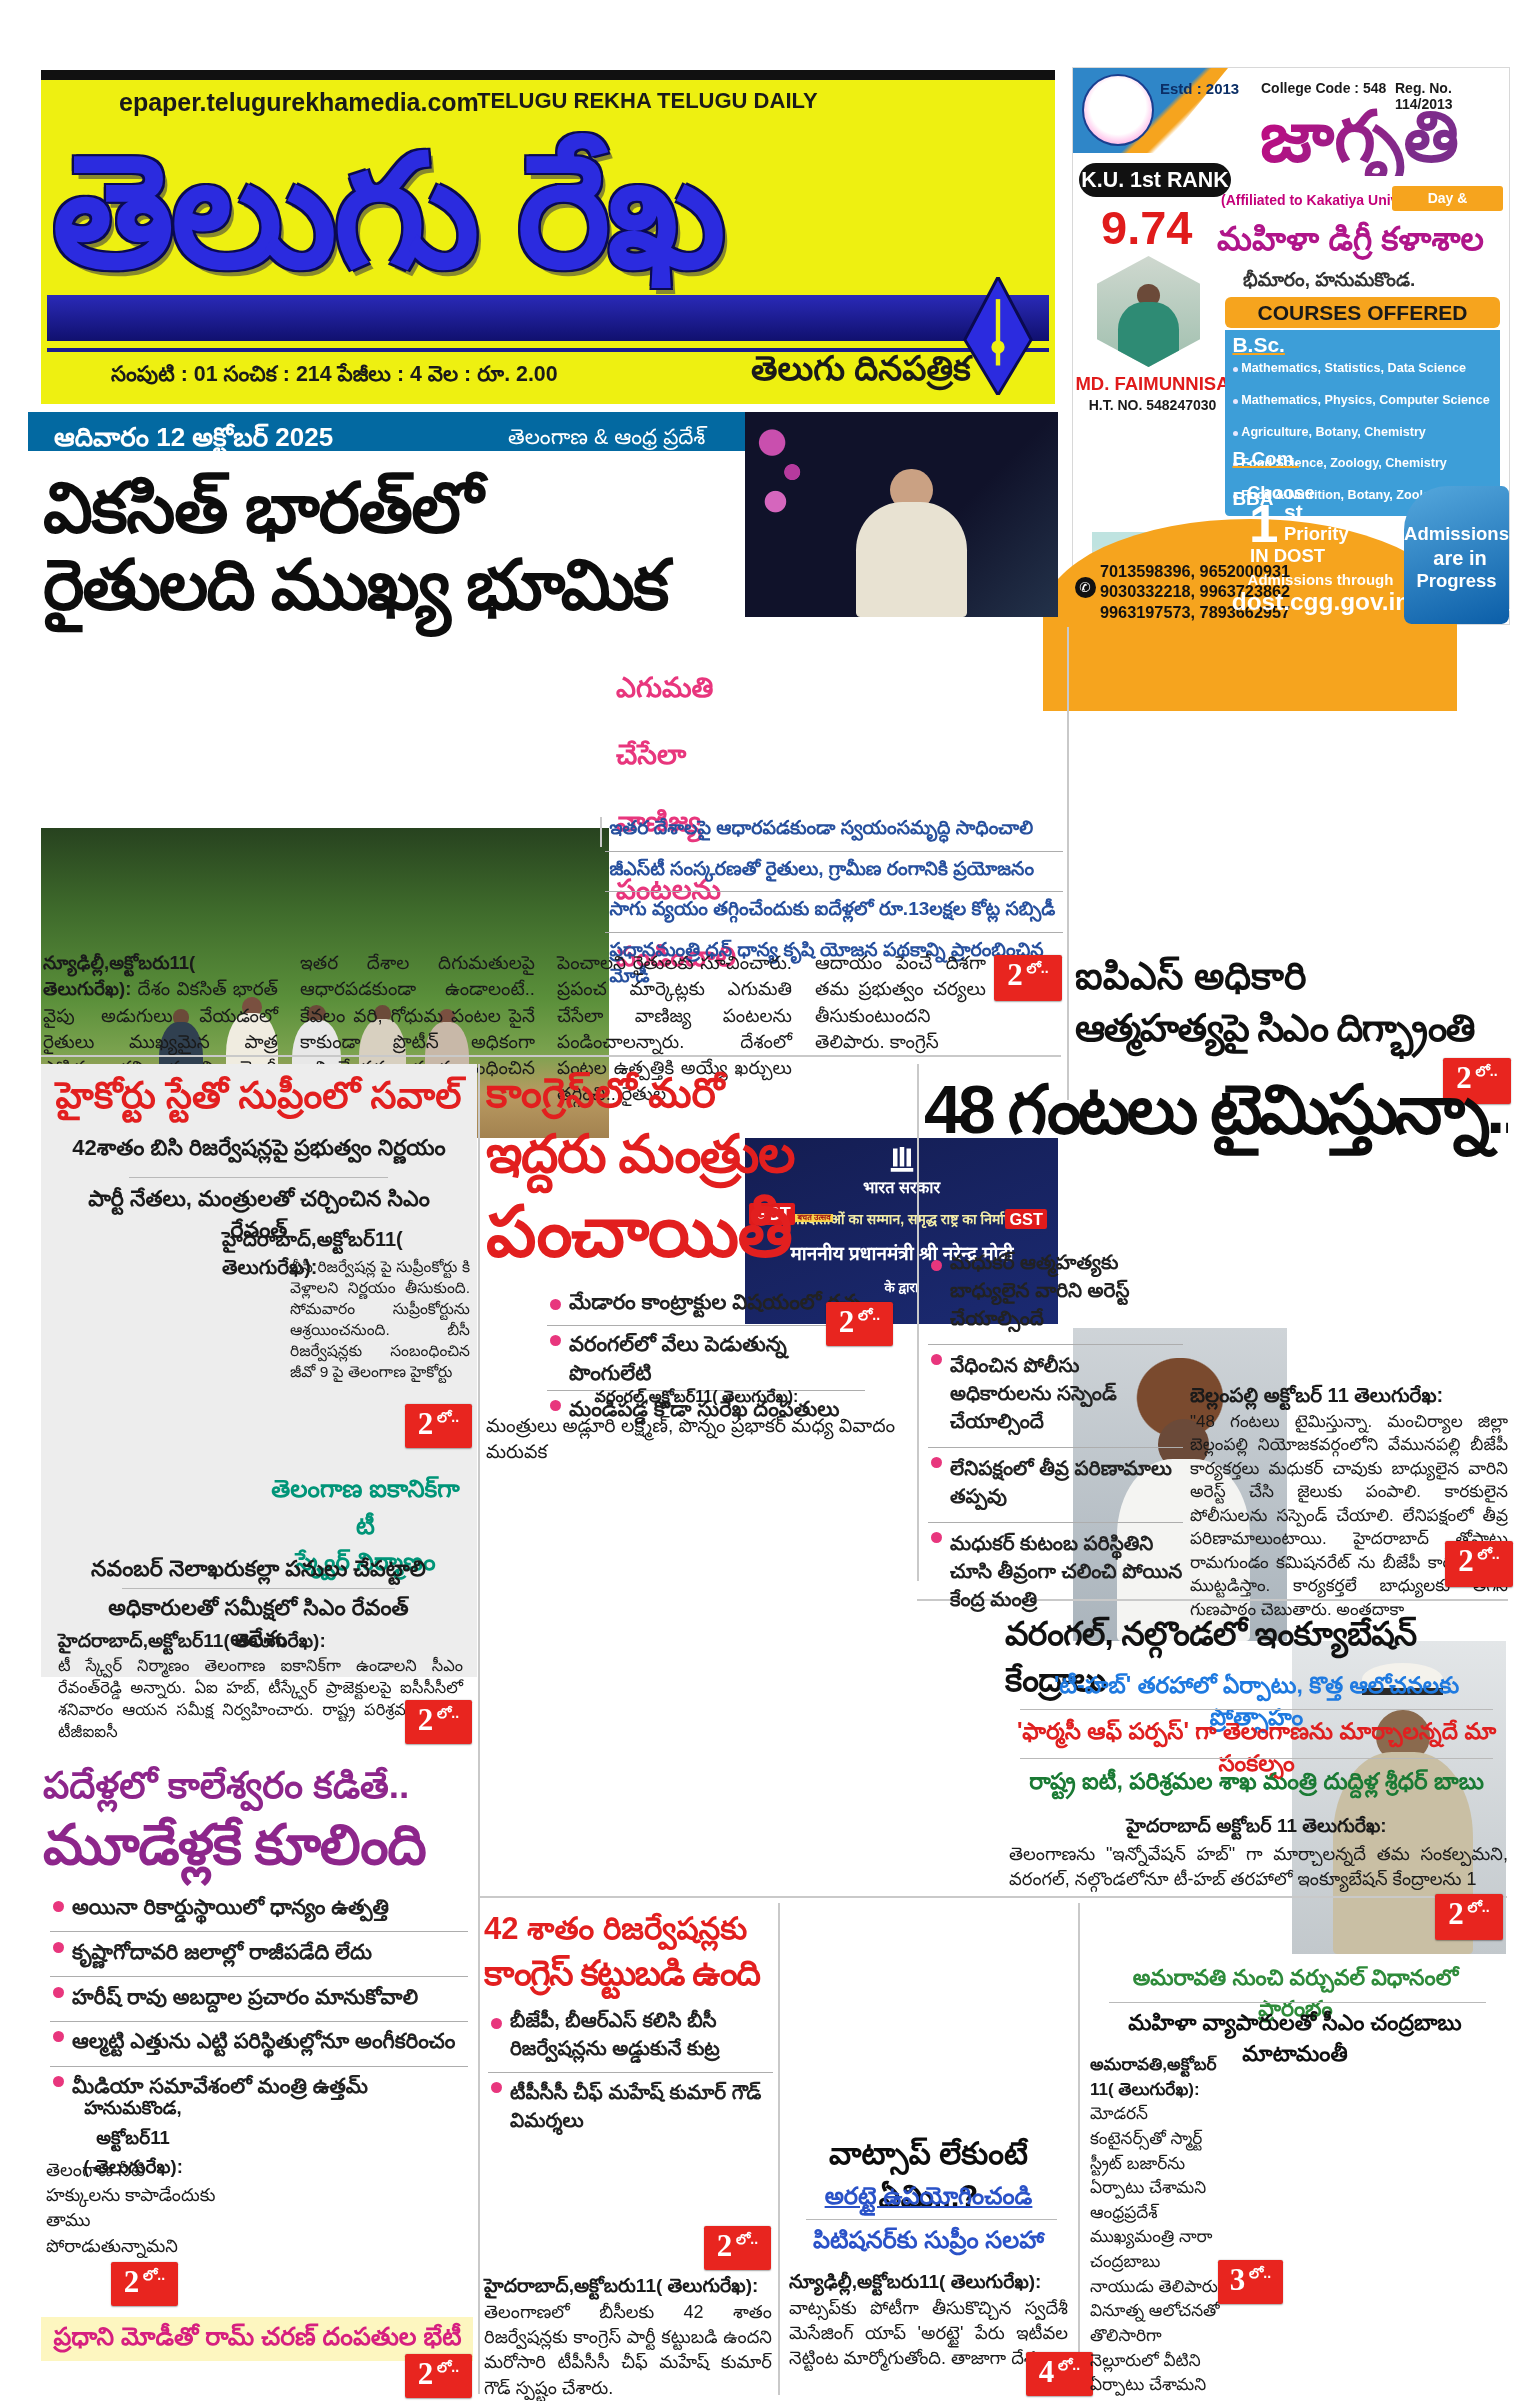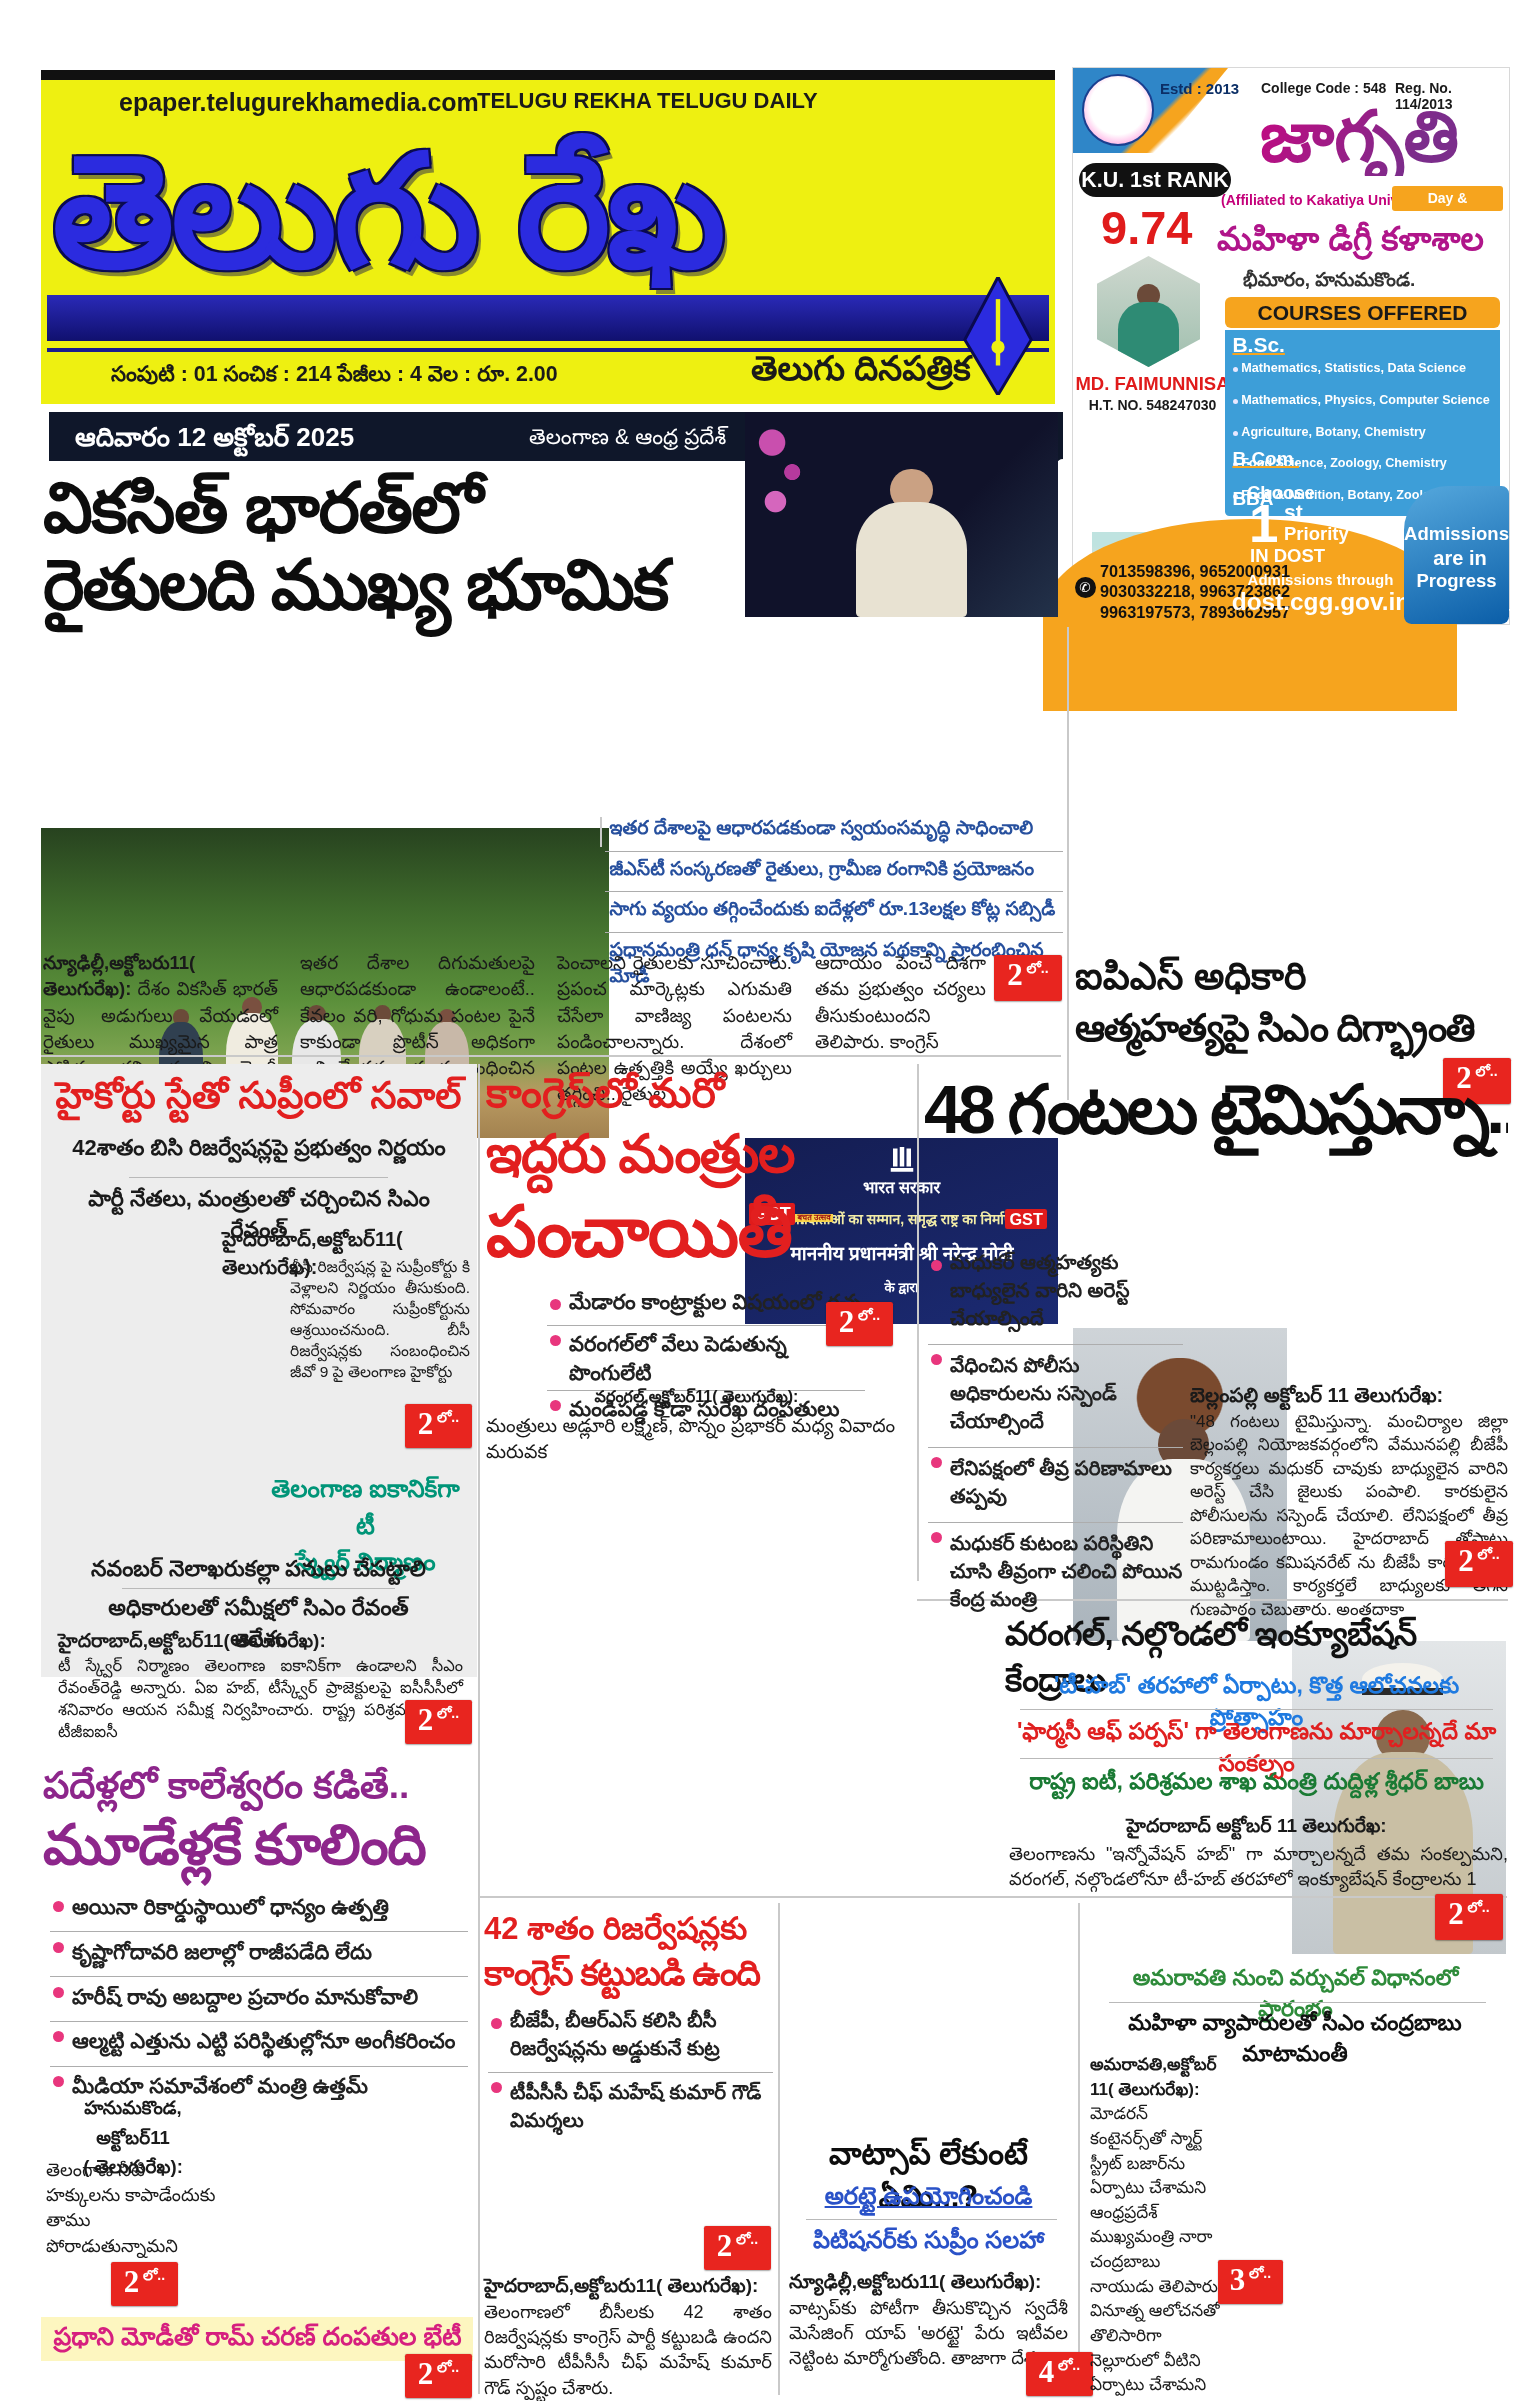--- a/index.html
+++ b/index.html
@@ -61,21 +61,21 @@
 
     <svg class="ab" style="left:920px;top:207px" width="74" height="118" viewBox="0 0 100 160">
       <polygon points="50,0 95,85 50,160 5,85" fill="#2b2bdf" stroke="#0a0a50" stroke-width="4"></polygon>
       <line x1="50" y1="30" x2="50" y2="120" stroke="#eef011" stroke-width="6"></line>
       <circle cx="50" cy="95" r="9" fill="#eef011"></circle>
     </svg>
     <div class="ab b" style="left:710px;top:279px;font-size:34px">తెలుగు దినపత్రిక</div>
     <div class="ab b" style="left:70px;top:292px;font-size:21.4px">సంపుటి : 01   సంచిక : 214   పేజీలు : 4    వెల : రూ. 2.00</div>
   </div>
 
-  <div class="ab" style="left:49px;top:412px;width:1014px;height:49px;background:#0f172a">
+  <div class="ab" style="left:28px;top:412px;width:1014px;height:39px;background:#0369a1">
     <div class="ab b white" style="left:26px;top:10.3px;font-size:26px">ఆదివారం 12 అక్టోబర్ 2025</div>
     <div class="ab white" style="left:480px;top:13.3px;font-size:21.4px">తెలంగాణ &amp; ఆంధ్ర ప్రదేశ్</div>
     <div class="ab b white" style="left:739px;top:10.3px;font-size:26px">RNI No.TELTEL/2010/31853</div>
   </div>
 
   <div id="ad" class="ab" style="left:1072px;top:67px;width:436px;height:556px">
     <div class="ab" style="left:0;top:0;width:155px;height:85px;background:linear-gradient(135deg,#2f86c8 55%,#f6a41e 58%,#f6a41e 66%,#fff 69%);clip-path:polygon(0 0,100% 0,55% 100%,0 100%)"></div>
     <div class="ab" style="left:9px;top:6px;width:68px;height:68px;border-radius:50%;background:radial-gradient(circle at 50% 45%,#fff 55%,#f6c 100%);border:2.2px solid #1a3f8f"></div>
     <div class="ab b" style="left:87px;top:12px;font-size:15px;color:#0c2f66">Estd : 2013</div>
     <div class="ab b" style="left:188px;top:12px;font-size:14px">College Code : 548</div>
@@ -158,20 +158,26 @@
     <div class="sil" style="left:384px;bottom:33px;width:44px;height:96px">
         <div class="h2d" style="background:#7a5040"></div>
         <div class="bd" style="background:#c8b8a8"></div>
       </div>
     <div class="sil" style="left:118px;bottom:33px;width:44px;height:96px">
         <div class="h2d" style="background:#6b4a39"></div>
         <div class="bd" style="background:#304050"></div>
       </div>
   </div>
 
+  <div class="ab b" style="left:616px;top:654px;width:129px;font-size:28px;line-height:2.4;color:#e8367d">
+    <div>ఎగుమతి</div>
+    <div>చేసేలా వాణిజ్య</div>
+    <div>పంటలను</div>
+    <div>పండించాలి</div>
+  </div>
 
   <div class="ph ab" style="left:745px;top:623px;width:313px;height:186px;background:linear-gradient(160deg,#141d52,#1b2a72)">
     <svg class="ab" style="left:142px;top:6px" width="30" height="33" viewBox="0 0 40 44">
       <rect x="8" y="6" width="6" height="24" fill="#fff"></rect>
         <rect x="17" y="4" width="6" height="26" fill="#fff"></rect>
         <rect x="26" y="6" width="6" height="24" fill="#fff"></rect>
         <rect x="5" y="32" width="30" height="5" fill="#fff"></rect>
     </svg>
     <div class="ab b white ctr" style="left:0;top:38px;width:313px;font-size:16.3px">भारत सरकार</div>
     <div class="ab b ctr" style="left:22px;top:71px;width:269px;font-size:14px;color:#f3eda8">अन्नदाताओं का सम्मान, समृद्ध राष्ट्र का निर्माण</div>

